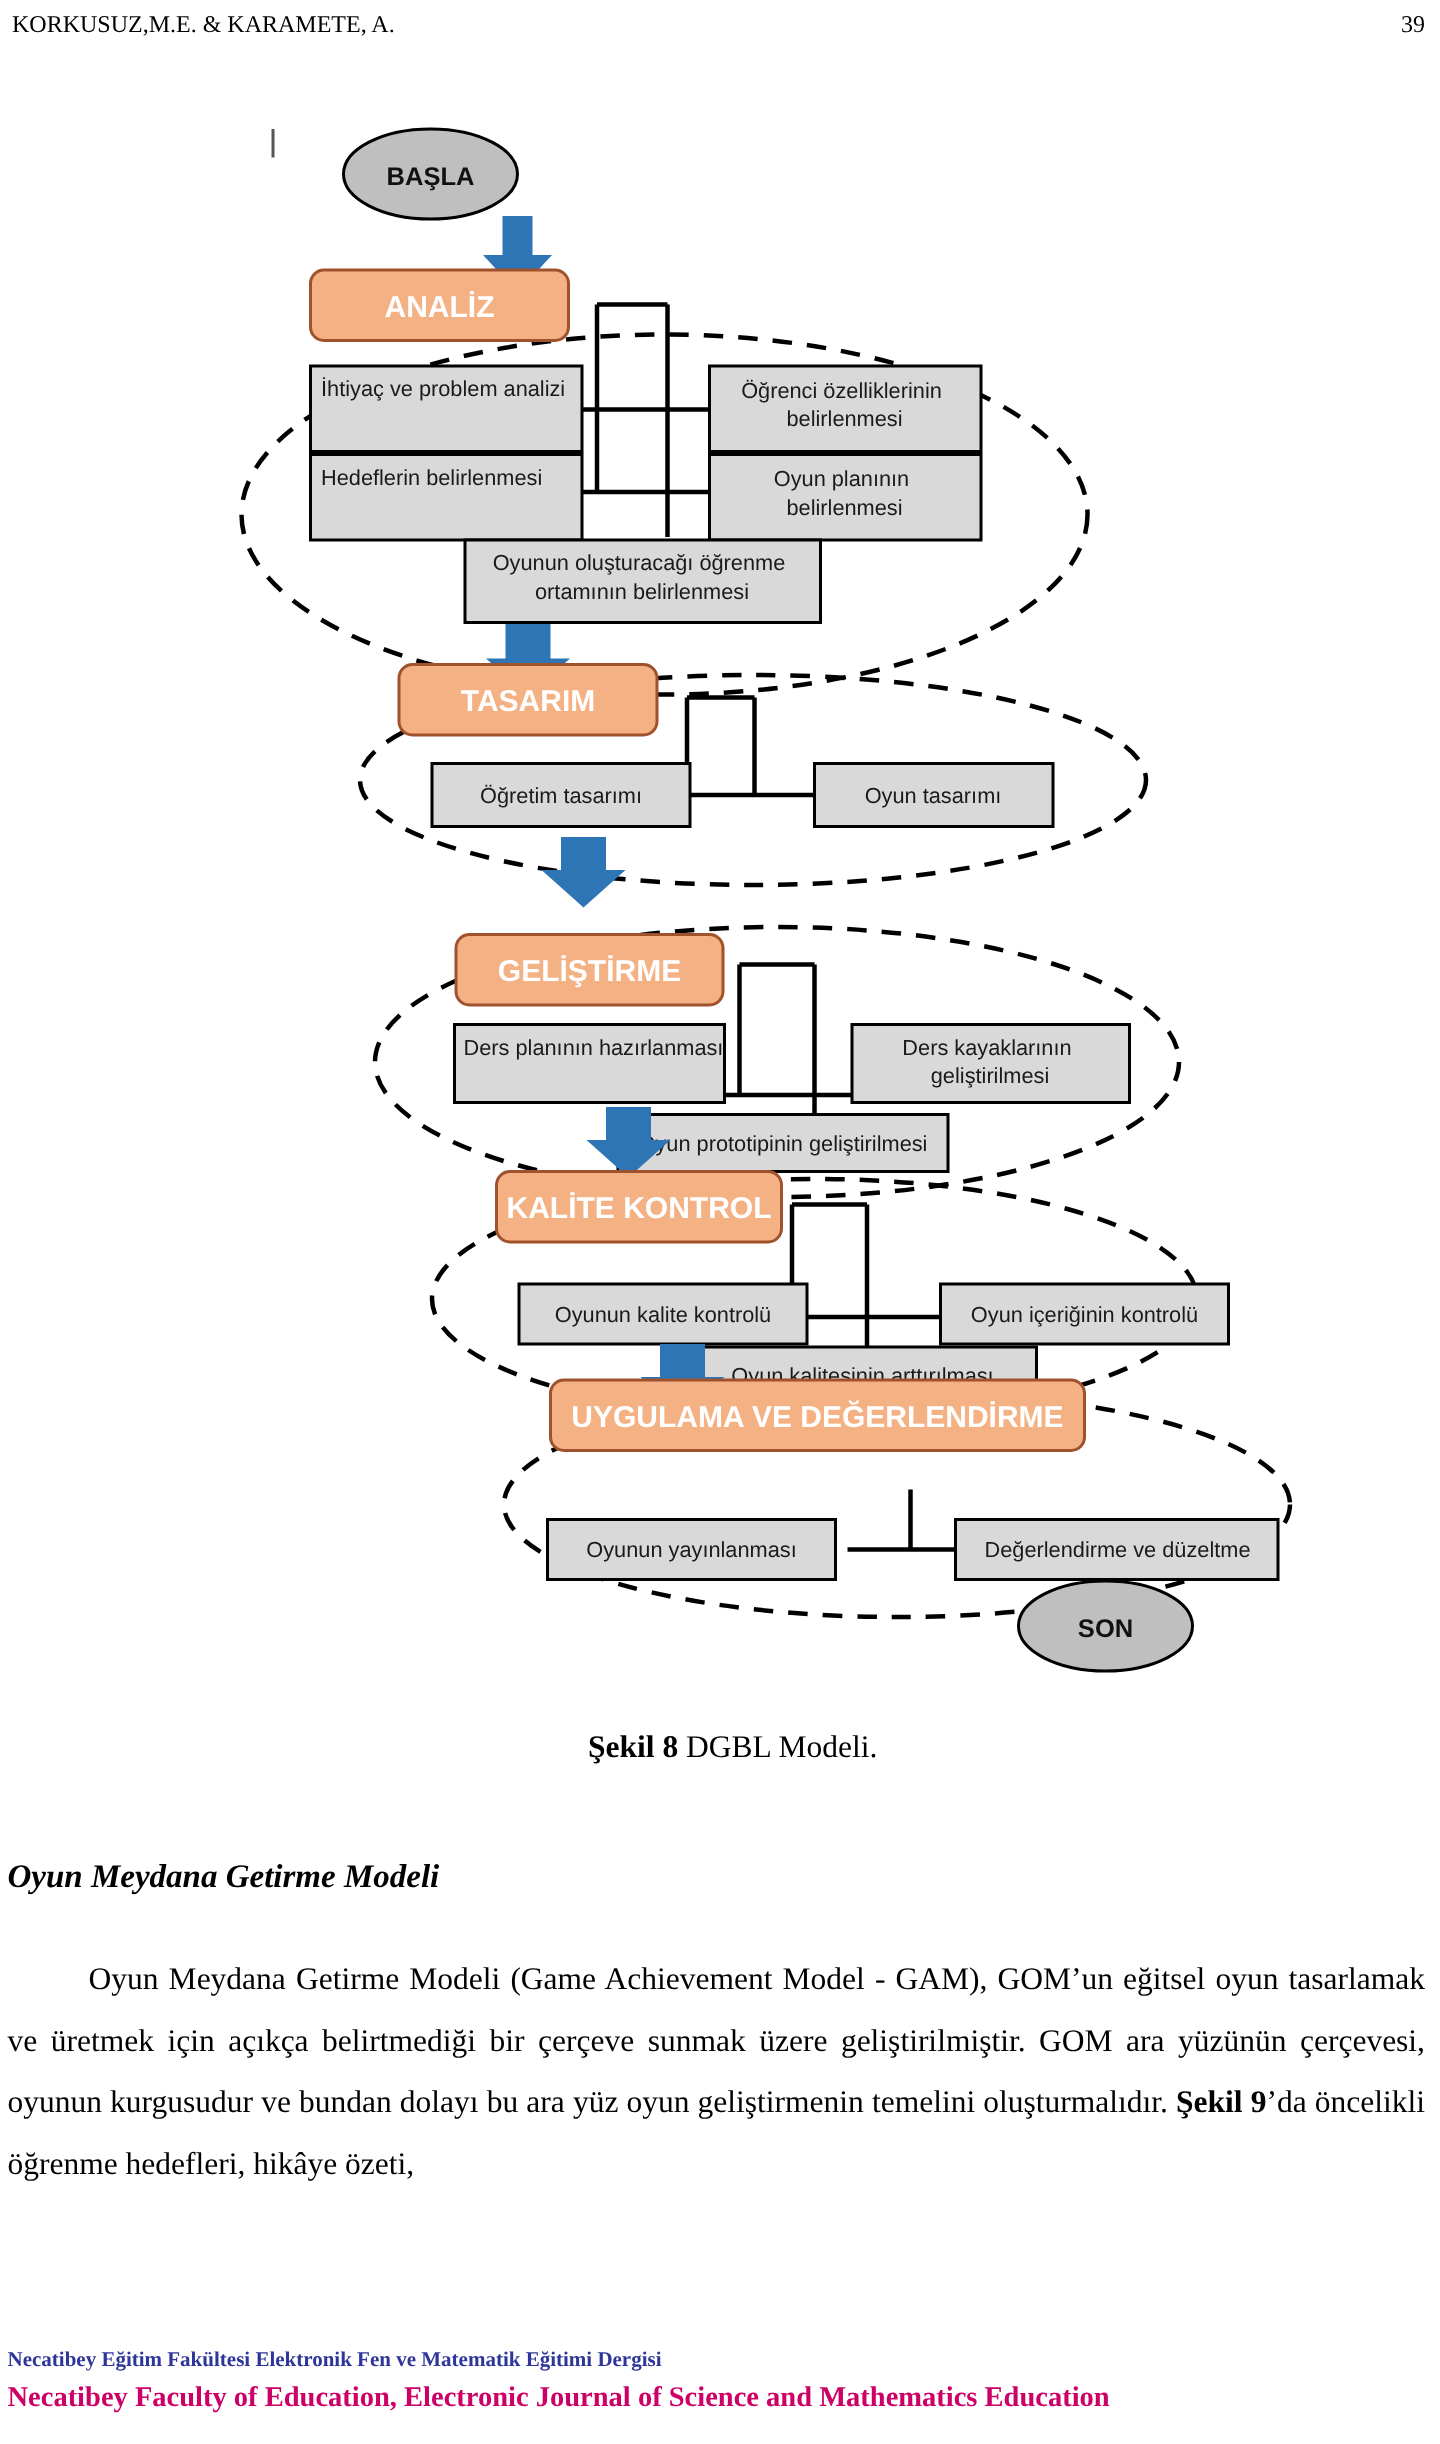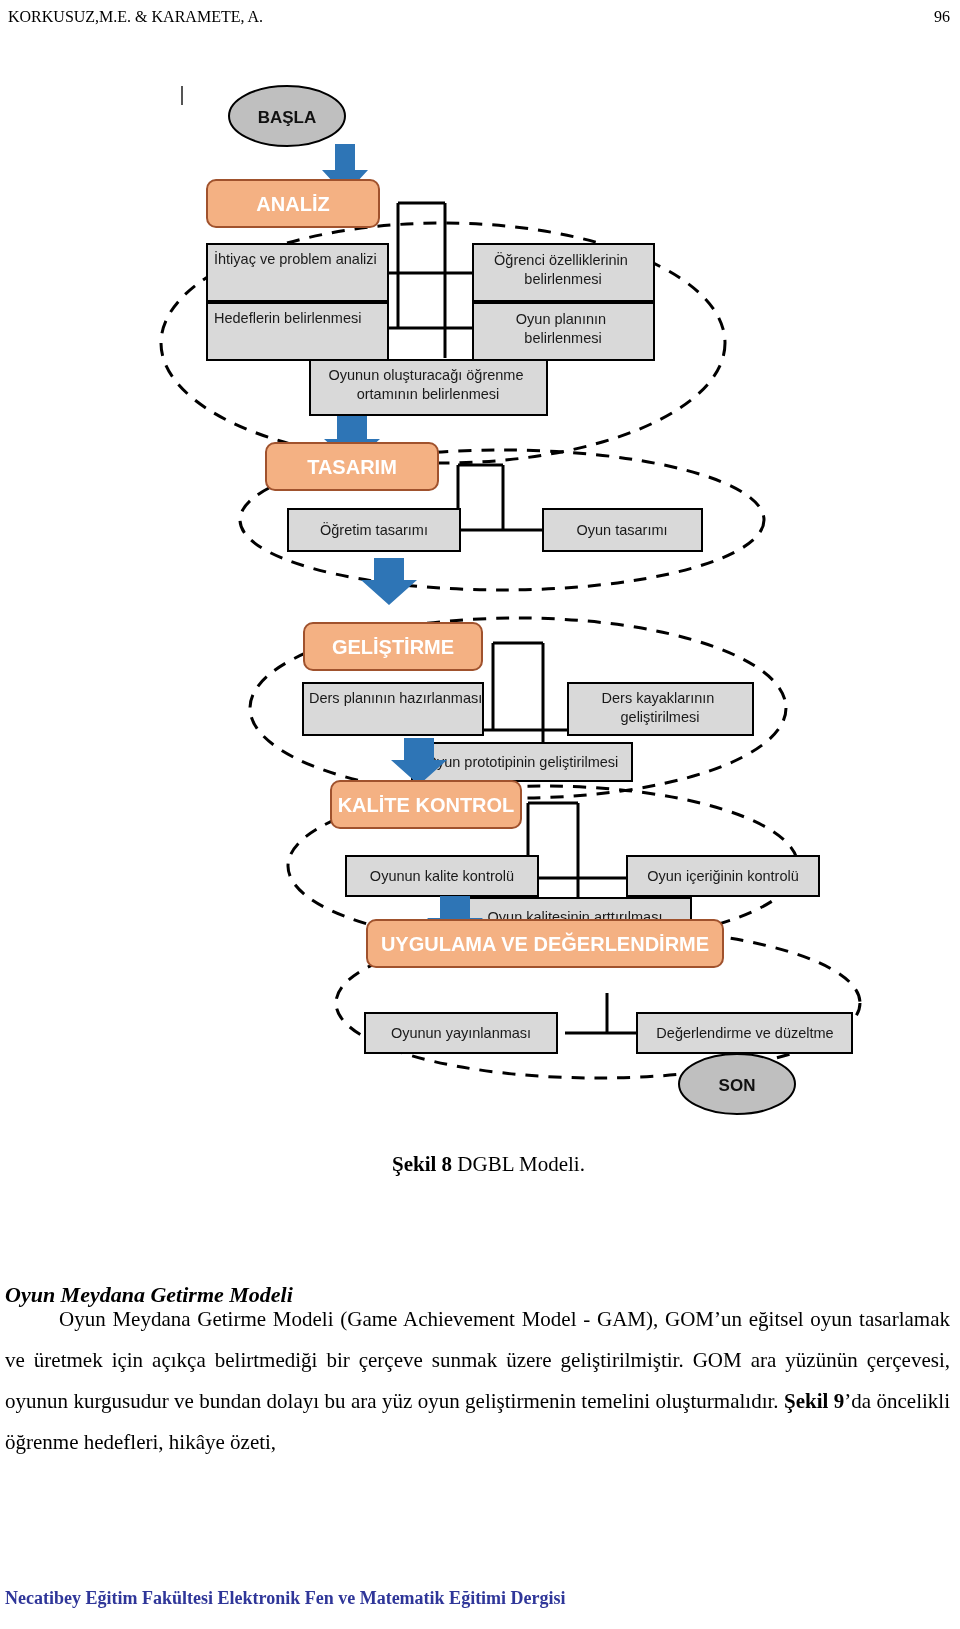--- a/index.html
+++ b/index.html
@@ -52,21 +52,20 @@
 
   
   #section-heading {
     position: absolute;
     left: 5px;
     top: 1238px;
     font-size: 22px;
     font-style: italic;
     font-weight: bold;
     color: #000;
-    margin-top: 44px;
   }
   #body-paragraph {
     position: absolute;
     left: 5px;
     top: 1278px;
     width: 945px;
     font-size: 21px;
     line-height: 41px;
     color: #000;
     text-align: justify;
@@ -76,21 +75,21 @@
   #body-paragraph b { font-weight: bold; }
 
   
   #page-footer {
     position: absolute;
     left: 5px;
     bottom: 18px;
     width: 950px;
   }
   #page-footer .footer-tr {
-    font-size: 18px;
+    font-size: 14px;
     font-weight: bold;
     color: #2f3699;
     line-height: 25px;
     white-space: nowrap;
   }
   #page-footer .footer-en {
     font-size: 19px;
     font-weight: bold;
     color: #cc0066;
     line-height: 25px;
@@ -111,21 +110,21 @@
     font-family: "Liberation Sans", sans-serif;
     font-weight: bold;
     fill: #111111;
   }
 </style>
 </head>
 <body>
 
 <div id="running-head">
   <span>KORKUSUZ,M.E. &amp; KARAMETE, A.</span>
-  <span>96</span>
+  <span>39</span>
 </div>
 
 <div id="figure-area">
 <svg id="figure-svg" width="960" height="1075" viewBox="0 0 960 1075" xmlns="http://www.w3.org/2000/svg">
 
   <defs>
     <marker id="noop"></marker>
   </defs>
 
   <line x1="182" y1="28" x2="182" y2="47" stroke="#555" stroke-width="2"></line>
@@ -341,13 +340,14 @@
 <div id="figure-caption">
   <span class="cap-bold">Şekil 8</span><span> DGBL Modeli.</span>
 </div>
 
 <div id="section-heading">Oyun Meydana Getirme Modeli</div>
 
 <p id="body-paragraph"><span>Oyun Meydana Getirme Modeli (Game Achievement Model - GAM), GOM’un eğitsel oyun tasarlamak ve üretmek için açıkça belirtmediği bir çerçeve sunmak üzere geliştirilmiştir. GOM ara yüzünün çerçevesi, oyunun kurgusudur ve bundan dolayı bu ara yüz oyun geliştirmenin temelini oluşturmalıdır. </span><b>Şekil 9</b><span>’da öncelikli öğrenme hedefleri, hikâye özeti,</span></p>
 
 <div id="page-footer">
   <div class="footer-tr">Necatibey Eğitim Fakültesi Elektronik Fen ve Matematik Eğitimi Dergisi</div>
+  <div class="footer-en">Necatibey Faculty of Education, Electronic Journal of Science and Mathematics Education</div>
 </div>
 
 </body></html>

